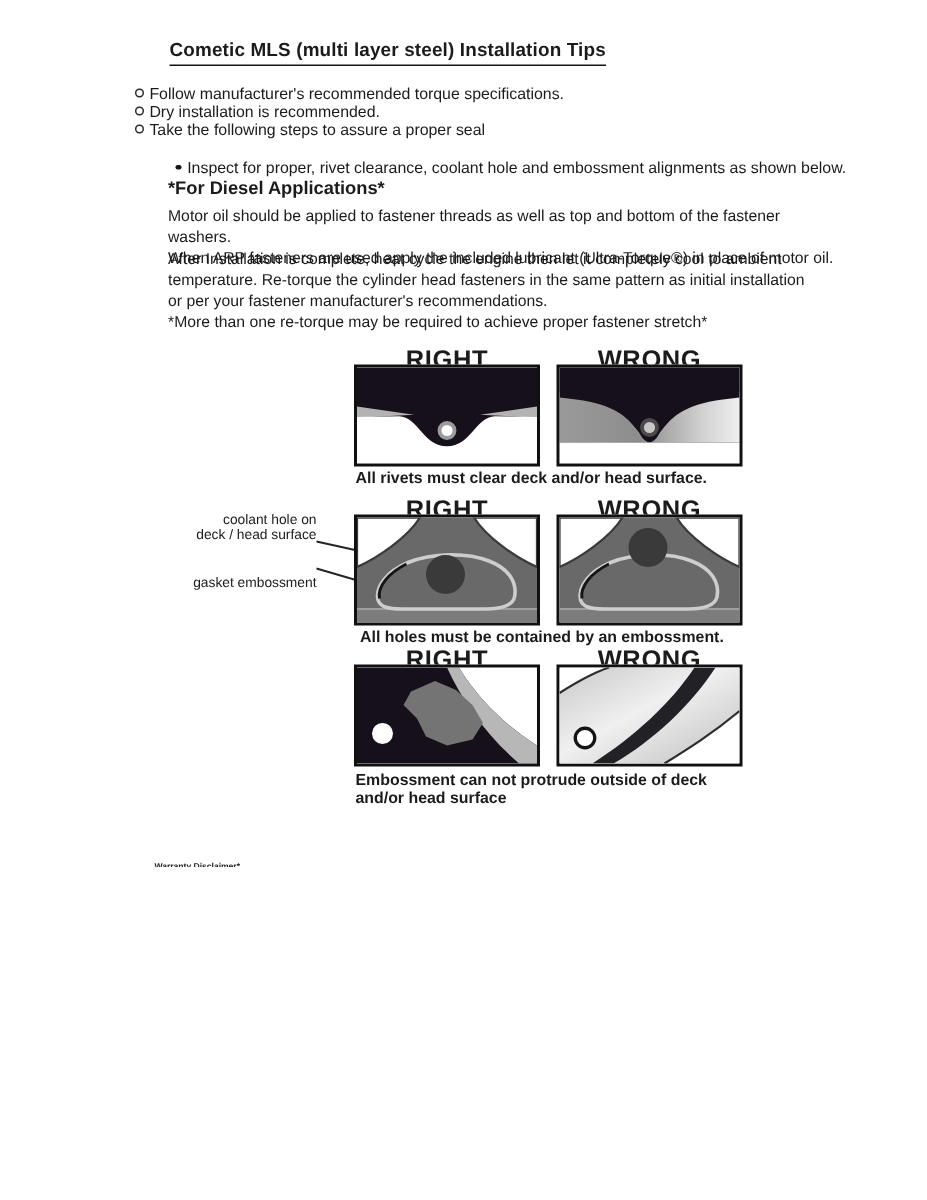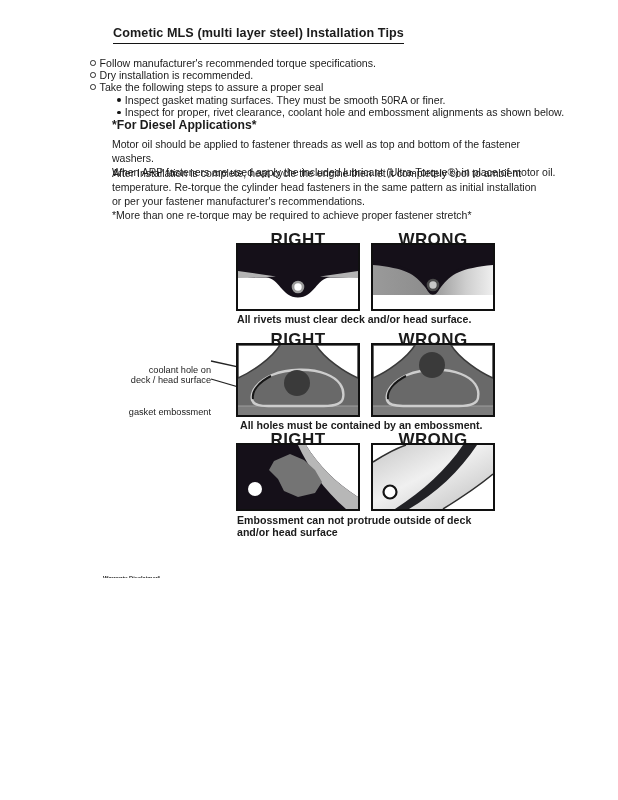--- a/index.html
+++ b/index.html
@@ -42,42 +42,41 @@
   .bx1{top:243px;width:120px;height:64px}
   .bx2{top:343px;width:120px;height:70px}
   .bx3{top:443px;width:120px;height:64px}
 
   .cap { position:absolute; font-size:10.6px; font-weight:bold; line-height:12px; white-space:pre-line; }
   .cap1{left:237px;top:313px}
   .cap2{left:240px;top:419px}
   .cap3{left:237px;top:514px;width:300px}
 
   .sideLabel { position:absolute; left:89px; width:122px; text-align:right;
-               font-size:9.2px; line-height:9.8px; white-space:pre-line;margin-top:24px; }
+               font-size:9.2px; line-height:9.8px; white-space:pre-line; }
   .sl1{top:342px}.sl2{top:384px}
 
   .leaders { position:absolute; left:209px; top:352px; width:100px; height:46px; }
 
   .warranty { position:absolute; left:103px; top:575px; width:438px; color:#222; }
   .wheading { font-size:5.7px; font-weight:bold; margin-bottom:5.5px; }
   .wpara { font-size:5.25px; line-height:5.8px; margin-bottom:5.4px; white-space:pre-line; }
 
   .footer-code { position:absolute; left:386px; top:760px; font-size:12px; letter-spacing:0.3px; color:#2b2b2b; }
 </style>
 </head>
 <body>
 
 <div class="page">
 
   <div class="title">Cometic MLS (multi layer steel) Installation Tips</div>
 
   <div class="bullet b0"><span class="omark"></span><span>Follow manufacturer's recommended torque specifications.</span></div>
   <div class="bullet b1"><span class="omark"></span><span>Dry installation is recommended.</span></div>
   <div class="bullet b2"><span class="omark"></span><span>Take the following steps to assure a proper seal</span></div>
-  <div class="subbullet s0"><span class="fmark"></span><span>Inspect gasket mating surfaces.  They must be smooth 50RA or finer.</span></div>
   <div class="subbullet s1"><span class="fmark"></span><span>Inspect for proper, rivet clearance, coolant hole and embossment alignments as shown below.</span></div>
 
   <div class="dheading">*For Diesel Applications*</div>
   <div class="para p1">Motor oil should be applied to fastener threads as well as top and bottom of the fastener washers.
 When ARP fasteners are used apply the included lubricant (Ultra-Torque®) in place of motor oil.</div>
   <div class="para p2">After Installation is complete, heat cycle the engine then let it completely cool to ambient
 temperature. Re-torque the cylinder head fasteners in the same pattern as initial installation
 or per your fastener manufacturer's recommendations.</div>
   <div class="para pnote">*More than one re-torque may be required to achieve proper fastener stretch*</div>
 

